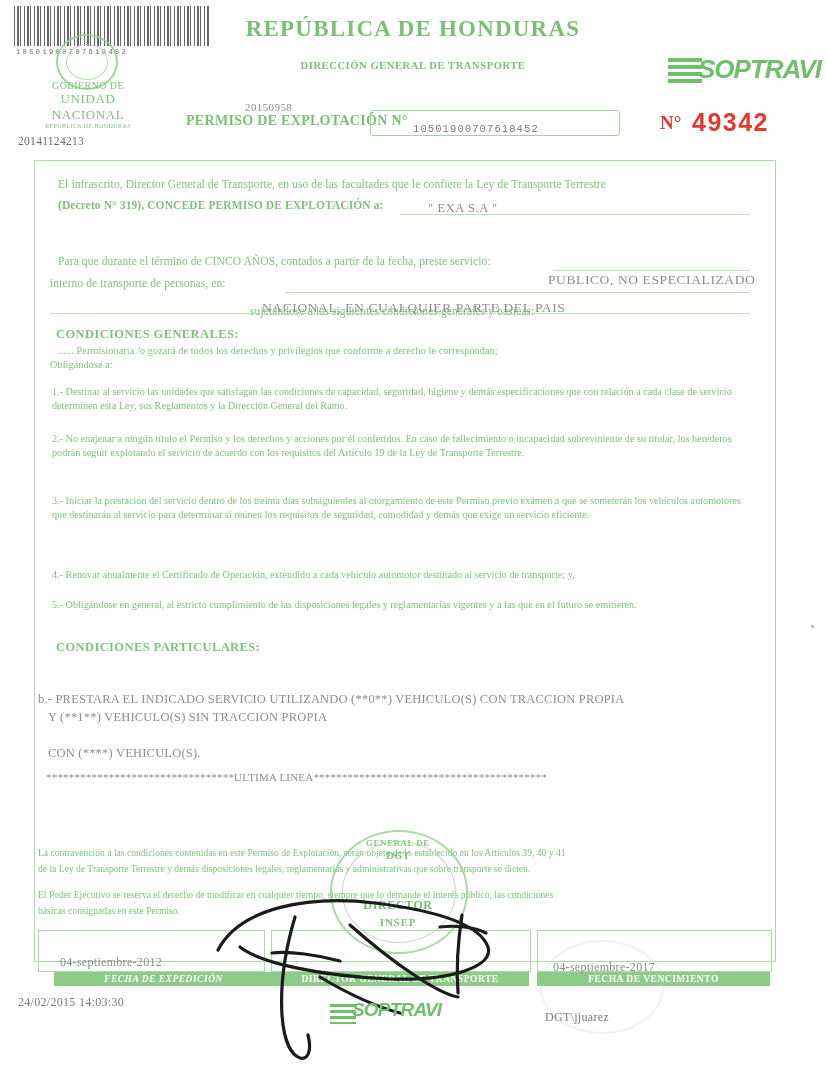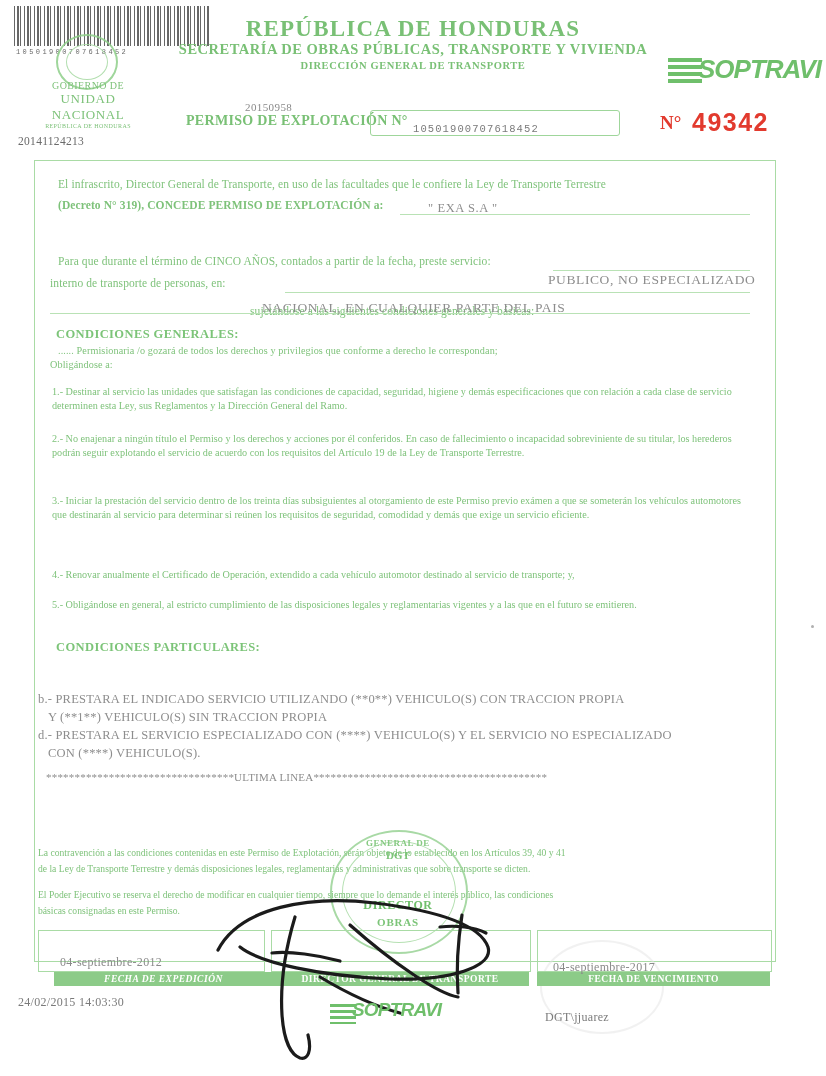--- a/index.html
+++ b/index.html
@@ -116,21 +116,20 @@
   <div class="emblem">
     <div class="ring"></div>
     <div class="gob">
       <div class="l1">GOBIERNO DE</div>
       <div class="l2">UNIDAD NACIONAL</div>
       <div class="l3">REPÚBLICA DE HONDURAS</div>
     </div>
   </div>
 
   <div class="h1">REPÚBLICA DE HONDURAS</div>
-  <div class="h2">SECRETARÍA DE OBRAS PÚBLICAS, TRANSPORTE Y VIVIENDA</div>
   <div class="h3">DIRECCIÓN GENERAL DE TRANSPORTE</div>
 
   <div class="soptravi">
     <div class="bars"></div>
     <div class="txt">SOPTRAVI</div>
   </div>
 
   <div class="permiso-lbl">PERMISO DE EXPLOTACIÓN N°</div>
   <div class="permiso-ovr">20150958</div>
   <div class="permiso-box"></div>
@@ -163,38 +162,37 @@
 
   <div class="item" style="left:52px;top:385px;width:700px;">1.- Destinar al servicio las unidades que satisfagan las condiciones de capacidad, seguridad, higiene y demás especificaciones que con relación a cada clase de servicio determinen esta Ley, sus Reglamentos y la Dirección General del Ramo.</div>
   <div class="item" style="left:52px;top:432px;width:700px;">2.- No enajenar a ningún título el Permiso y los derechos y acciones por él conferidos. En caso de fallecimiento o incapacidad sobreviniente de su titular, los herederos podrán seguir explotando el servicio de acuerdo con los requisitos del Artículo 19 de la Ley de Transporte Terrestre.</div>
   <div class="item" style="left:52px;top:494px;width:700px;">3.- Iniciar la prestación del servicio dentro de los treinta días subsiguientes al otorgamiento de este Permiso previo exámen a que se someterán los vehículos automotores que destinarán al servicio para determinar si reúnen los requisitos de seguridad, comodidad y demás que exige un servicio eficiente.</div>
   <div class="item" style="left:52px;top:568px;width:700px;">4.- Renovar anualmente el Certificado de Operación, extendido a cada vehículo automotor destinado al servicio de transporte; y,</div>
   <div class="item" style="left:52px;top:598px;width:700px;">5.- Obligándose en general, al estricto cumplimiento de las disposiciones legales y reglamentarias vigentes y a las que en el futuro se emitieren.</div>
 
   <div class="sec-title" style="left:56px;top:640px;">CONDICIONES PARTICULARES:</div>
   <div class="cond-part" style="left:38px;top:690px;">b.- PRESTARA EL INDICADO SERVICIO UTILIZANDO (**0**) VEHICULO(S) CON TRACCION PROPIA</div>
   <div class="cond-part" style="left:48px;top:708px;">Y (**1**) VEHICULO(S) SIN TRACCION PROPIA</div>
-  <div class="cond-part" style="left:38px;top:726px;">d.- PRESTARA EL SERVICIO ESPECIALIZADO CON (****) VEHICULO(S) Y EL SERVICIO NO ESPECIALIZADO</div>
   <div class="cond-part" style="left:48px;top:744px;text-align:right;">CON (****) VEHICULO(S).</div>
   <div class="cond-part" style="left:46px;top:768px;font-size:11px;">*********************************ULTIMA LINEA*****************************************</div>
 
   <div class="edge-dot"></div>
 
   <div class="foot-note" style="left:38px;top:846px;width:710px;">La contravención a las condiciones contenidas en este Permiso de Explotación, serán objeto de lo establecido en los Artículos 39, 40 y 41</div>
   <div class="foot-note" style="left:38px;top:862px;width:710px;">de la Ley de Transporte Terrestre y demás disposiciones legales, reglamentarias y administrativas que sobre transporte se dicten.</div>
   <div class="foot-note" style="left:38px;top:904px;width:710px;">básicas consignadas en este Permiso.</div>
   <div class="foot-note" style="left:38px;top:888px;width:710px;">El Poder Ejecutivo se reserva el derecho de modificar en cualquier tiempo, siempre que lo demande el interés público, las condiciones</div>
 
   <div class="round-stamp">
     <div class="inner"></div>
   </div>
   <div class="stamp-top">GENERAL DE</div>
   <div class="stamp-dgt">DGT</div>
   <div class="stamp-dir">DIRECTOR</div>
-  <div class="stamp-insep">OBRAS</div>
+  <div class="stamp-insep">INSEP</div>
 
   <div class="watermark"></div>
 
   <div class="sig-row">
     <div class="sig-cell c1"></div>
     <div class="sig-cell c2"></div>
     <div class="sig-cell c3"></div>
     <div class="sig-bar b1">FECHA DE EXPEDICIÓN</div>
     <div class="sig-bar b2">DIRECTOR GENERAL DE TRANSPORTE</div>
     <div class="sig-bar b3">FECHA DE VENCIMIENTO</div>

